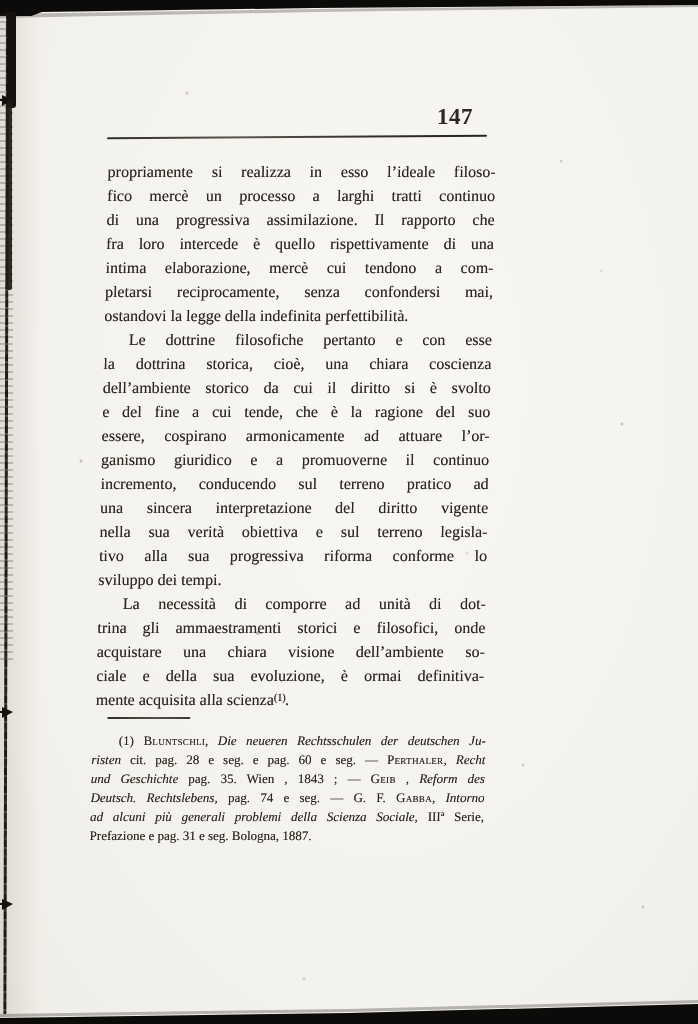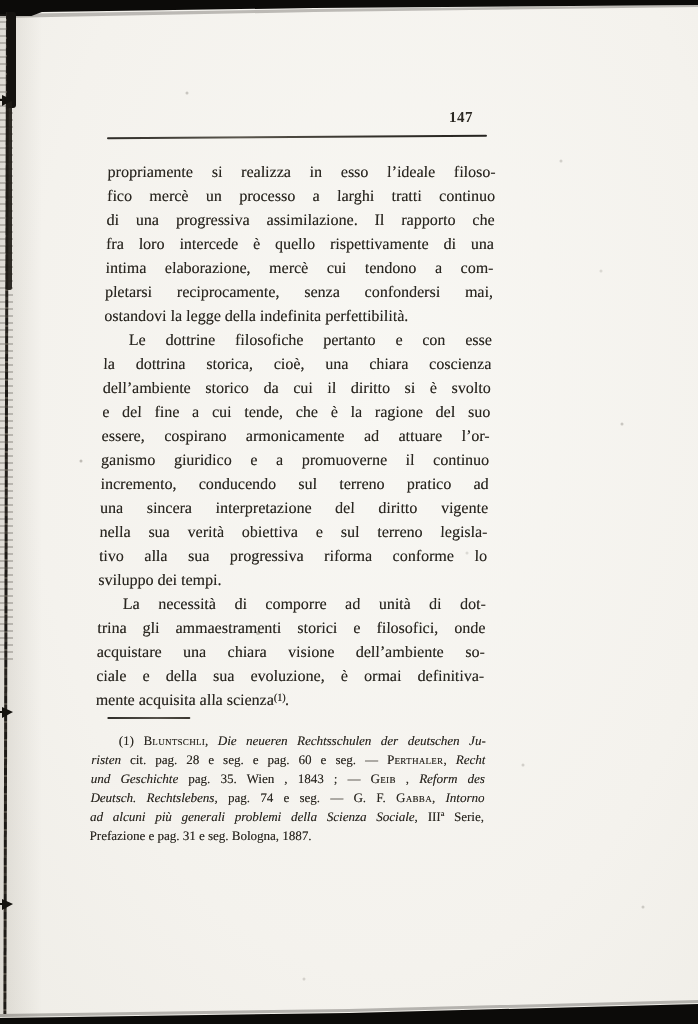--- a/index.html
+++ b/index.html
@@ -55,21 +55,21 @@
     box-shadow:
       560px 160px 0 0.5px rgba(70,64,54,.2), 621px 423px 0 0.5px rgba(70,64,54,.25),
       257px 632px 0 1px   rgba(70,64,54,.3), 522px 764px 0 0.5px rgba(70,64,54,.2),
       303px 978px 0 0.5px rgba(70,64,54,.18),642px 906px 0 0.5px rgba(70,64,54,.22),
       186px  92px 0 0.5px rgba(70,64,54,.25),466px 552px 0 0.5px rgba(70,64,54,.15),
       600px 270px 0 0.5px rgba(70,64,54,.15), 80px 460px 0 0.5px rgba(70,64,54,.3);
   }
   
   .pagenum{
     position:absolute;left:380px;top:107px;width:93px;text-align:right;
-    font-size:15px;font-weight:bold;letter-spacing:.5px;line-height:20px;
+    font-size:23px;font-weight:bold;letter-spacing:.5px;line-height:20px;
   }
   .header-rule{
     position:absolute;left:107px;top:136px;width:380px;height:2.4px;border-radius:1px;
     background:linear-gradient(90deg,#2f2d28,#5a564d 35%,#33302a 70%,#262420);
     transform:rotate(-.35deg);
   }
   .textarea{
     position:absolute;left:108px;top:160px;width:396px;
     transform:skewX(-1.3deg);transform-origin:0 0;
     text-shadow:0 0 .4px rgba(43,40,34,.55);

